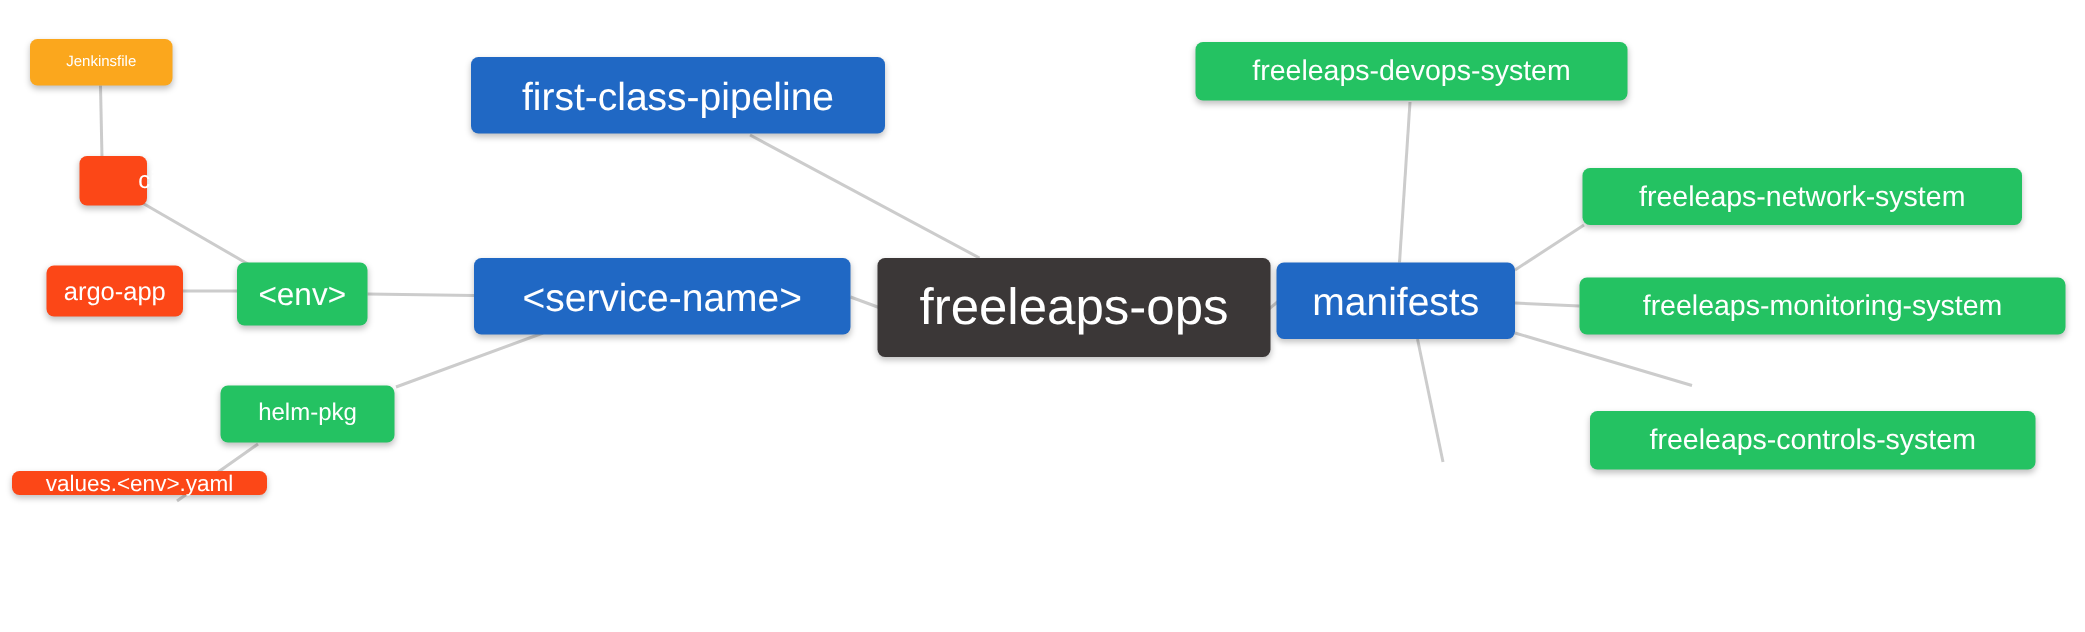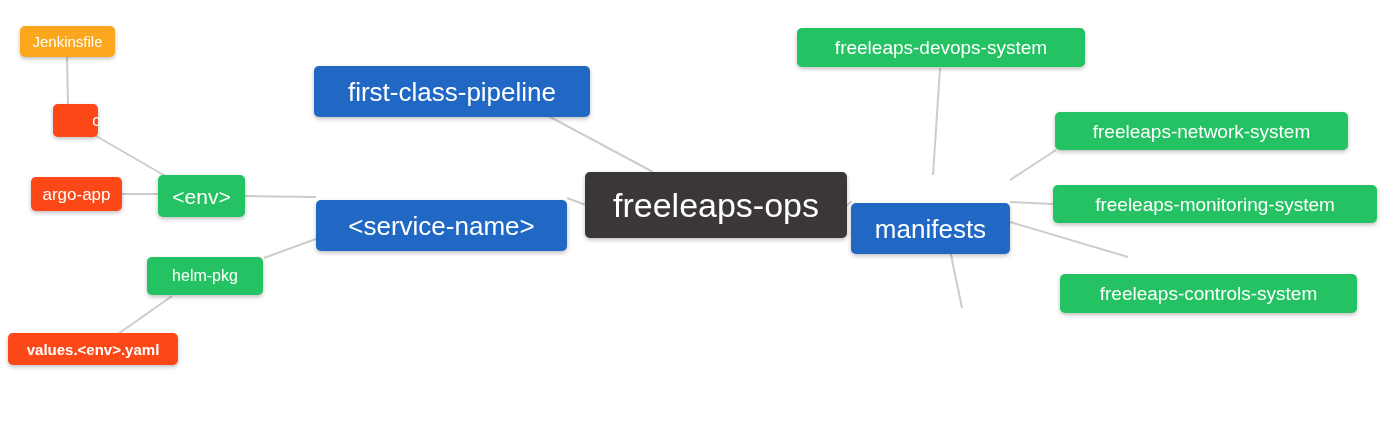--- a/index.html
+++ b/index.html
@@ -33,21 +33,21 @@
     justify-content: center;
     color: var(--text, #ffffff);
     border-radius: 5px;
     box-shadow: 0 2px 4px rgba(0,0,0,0.25);
     white-space: nowrap;
     cursor: default;
     box-sizing: border-box;
     line-height: 1;
   }
   .node--root  { background: var(--root_bg, #3b3737); }
-  .node--blue  { background: var(--branch_blue, #2068c4); margin-top: 28px; }
+  .node--blue  { background: var(--branch_blue, #2068c4); }
   .node--green { background: var(--leaf_green, #24c262); }
   .node--red   { background: var(--leaf_red, #fc4717); }
   .node--amber { background: var(--leaf_amber, #fba71d); }
 </style>
 </head>
 <body>
 
 <div class="canvas">
 
   <svg class="edges" viewBox="0 0 1390 421">
@@ -60,31 +60,31 @@
     <line x1="500" y1="90" x2="653" y2="172"></line>
     <line x1="567" y1="198" x2="586" y2="205"></line>
     <line x1="846" y1="206" x2="852" y2="201"></line>
     <line x1="933" y1="175" x2="940" y2="68"></line>
     <line x1="1010" y1="180" x2="1056" y2="150"></line>
     <line x1="1010" y1="202" x2="1053" y2="204"></line>
     <line x1="1010" y1="222" x2="1128" y2="257"></line>
     <line x1="945" y1="226" x2="962" y2="308"></line>
   </svg>
 
-  <div class="node node--amber" style="left:20px; top:26px; width:95px; height:31px; font-size:15px;">Jenkinsfile</div>
+  <div class="node node--amber" style="left:20px; top:26px; width:95px; height:31px; font-size:10px;">Jenkinsfile</div>
 
   <div class="node node--red" style="left:53px; top:104px; width:32px; height:33px; font-size:16px;padding-left:45px;">ci</div>
 
   <div class="node node--red" style="left:31px; top:177px; width:91px; height:34px; font-size:17px;">argo-app</div>
 
   <div class="node node--green" style="left:158px; top:175px; width:87px; height:42px; font-size:21px;">&lt;env&gt;</div>
 
   <div class="node node--green" style="left:147px; top:257px; width:116px; height:38px; font-size:16px;">helm-pkg</div>
 
-  <div class="node node--red" style="left:8px; top:333px; width:170px; height:32px; font-size:15px;font-weight:bold;">values.&lt;env&gt;.yaml</div>
+  <div class="node node--red" style="left:8px; top:314px; width:170px; height:16px; font-size:15px;">values.&lt;env&gt;.yaml</div>
 
   <div class="node node--blue" style="left:314px; top:38px; width:276px; height:51px; font-size:26px;">first-class-pipeline</div>
 
   <div class="node node--blue" style="left:316px; top:172px; width:251px; height:51px; font-size:26px;">&lt;service-name&gt;</div>
 
   <div class="node node--root" style="left:585px; top:172px; width:262px; height:66px; font-size:34px;">freeleaps-ops</div>
 
   <div class="node node--blue" style="left:851px; top:175px; width:159px; height:51px; font-size:26px;">manifests</div>
 
   <div class="node node--green" style="left:797px; top:28px; width:288px; height:39px; font-size:19px;">freeleaps-devops-system</div>

